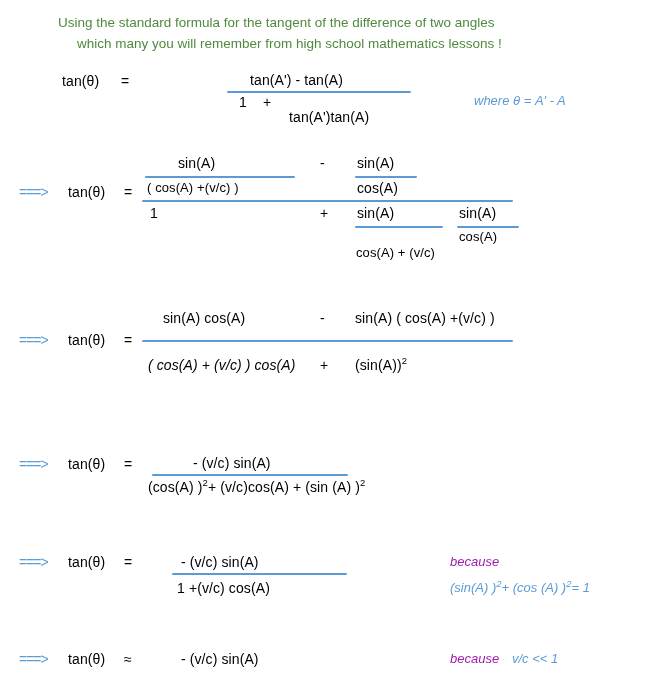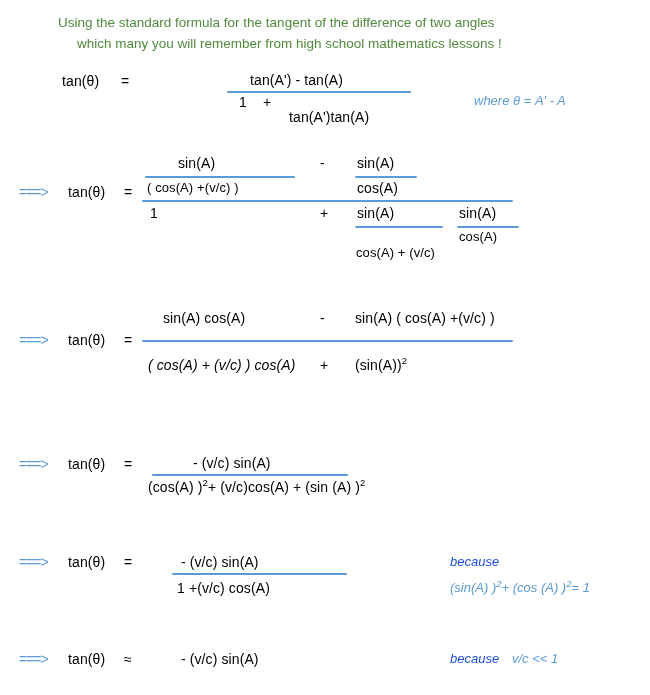--- a/index.html
+++ b/index.html
@@ -37,21 +37,21 @@
     font-size: 14px;
     color: #5b9bd5;
     letter-spacing: -1px;
   }
 
   .note {
     font-style: italic;
     font-size: 13px;
     color: #5b9bd5;
   }
-  .note.g { color: #1d4ed8; }
+  .note.g { color: #a21caf; }
 
   
   .rule {
     position: absolute;
     height: 2px;
     background: #5b9bd5;
     border-radius: 1px;
   }
   .rule.thin { height: 1.6px; }
 

